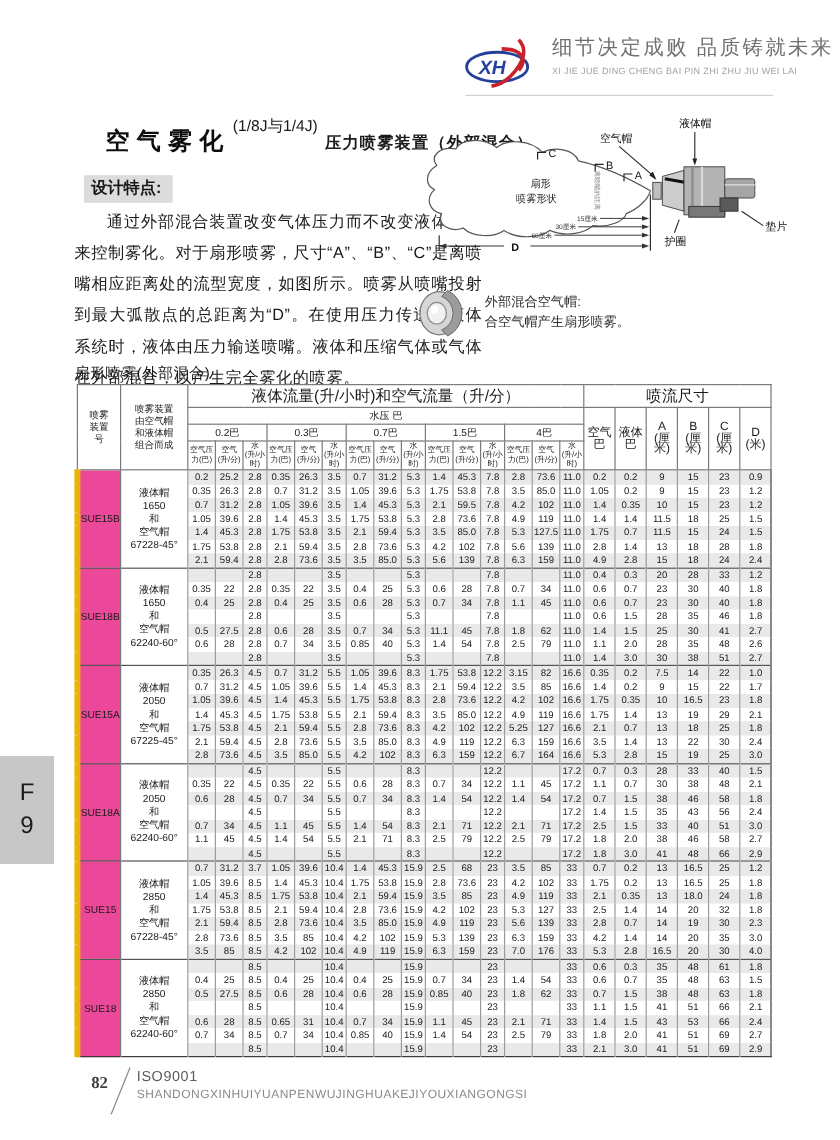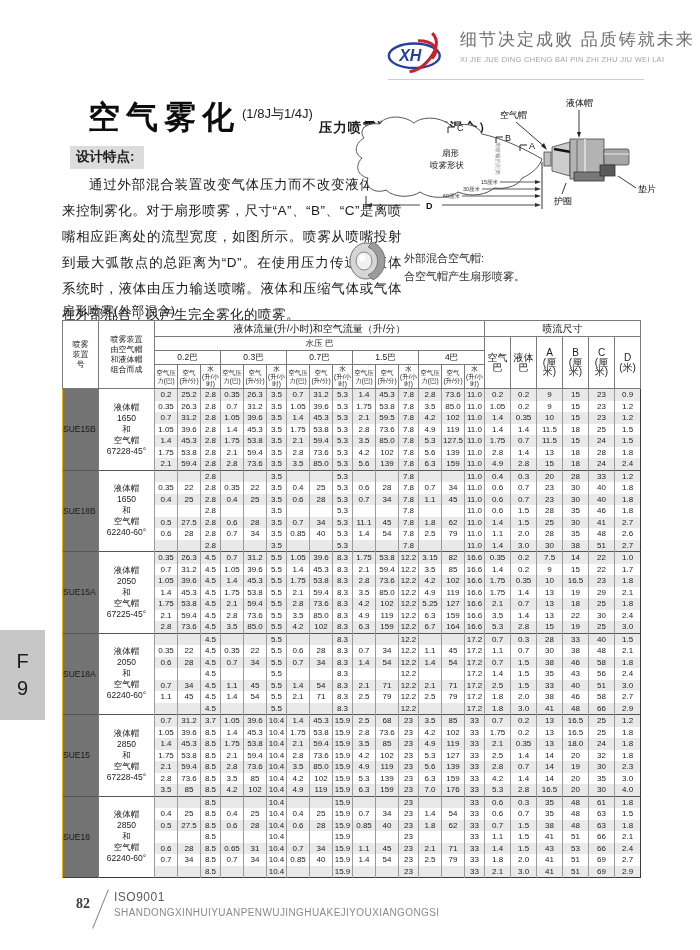--- a/index.html
+++ b/index.html
@@ -10,49 +10,49 @@
 
   
   .brand{position:absolute;left:386px;top:28px;display:flex;align-items:flex-start}
   .brand-text{margin-left:8px}
   .slogan-cn{font-size:17px;font-weight:normal;color:#6f6f6f;letter-spacing:2px;white-space:nowrap}
   .slogan-py{font-size:7.5px;color:#a3a3a3;margin-top:4px;letter-spacing:.3px;white-space:nowrap}
   .brand-rule{position:absolute;left:388px;top:79px;width:256px;height:1px;background:#cfcfcf}
 
   
   .title-row{position:absolute;left:88px;top:96px;display:flex;align-items:flex-end}
-  .title-main{font-size:32px;font-weight:bold;letter-spacing:6px;color:#0d0d0d}
+  .title-main{font-size:20px;font-weight:bold;letter-spacing:6px;color:#0d0d0d}
   .title-sub1{font-size:13px;font-weight:normal;margin:0 6px 17px 2px}
   .title-sub2{font-size:13.5px;font-weight:bold;margin-bottom:3px;letter-spacing:1px}
 
   
   .design-heading{position:absolute;left:70px;top:146px;background:#dcdcdc;padding:2px 9px 3px 6px;
     font-size:13.5px;font-weight:bold}
   .design-paragraph{position:absolute;left:62px;top:172px;width:340px;font-size:13.5px;
     line-height:26px;text-indent:2em;text-align:justify;letter-spacing:.5px}
 
   
   .diagram{position:absolute;left:350px;top:92px;width:350px;height:150px}
-  .note{position:absolute;left:346px;top:237px;display:flex;align-items:flex-end}
+  .note{position:absolute;left:346px;top:237px;display:flex;align-items:center}
   .note-text{margin-left:12px;font-size:11px;line-height:17.5px;color:#2e2e2e}
 
   
   .table-title{position:absolute;left:62px;top:303px;font-size:12.5px;font-weight:normal;letter-spacing:.5px}
   table.spec{position:absolute;left:62px;top:320px;width:578px;border-collapse:collapse;
     table-layout:fixed;border:1.5px solid #3a3a3a}
   table.spec th{font-weight:normal;border:1px solid #7a7a7a;background:#fff;overflow:hidden}
-  .h-big{font-size:10px;height:16px}
+  .h-big{font-size:13px;height:16px}
   .h-mid{font-size:8.5px;height:14px}
   .h-press{font-size:8.5px;height:14px}
   .h-sub{font-size:6.5px;line-height:7.5px;height:24px}
   .h-dim{font-size:10px;line-height:9.5px}
   .h-col1{font-size:8px;line-height:10px}
   td.data-cell{font-size:8px;height:11.5px;line-height:11.5px;text-align:center;
     border-left:1px solid #9a9a9a;overflow:hidden}
-  td.model-cell{font-size:8.5px;text-align:left;background:#737373;border-left:1px solid #eab308}
+  td.model-cell{font-size:8.5px;text-align:center;background:#ec4899;border-left:5px solid #eab308}
   td.combo-cell{font-size:8.5px;line-height:11px;text-align:center;background:#fff;
     border-left:1px solid #7a7a7a}
   tr.shade td.data-cell{background:#e9e9e9}
   tr.group-start td{border-top:1px solid #555}
 
   
   .side-tab{position:absolute;left:0;top:630px;width:45px;height:90px;background:#c7c7c7;
     display:flex;flex-direction:column;align-items:center;justify-content:center;gap:4px;
     font-size:20px;color:#1c1c1c}
 

